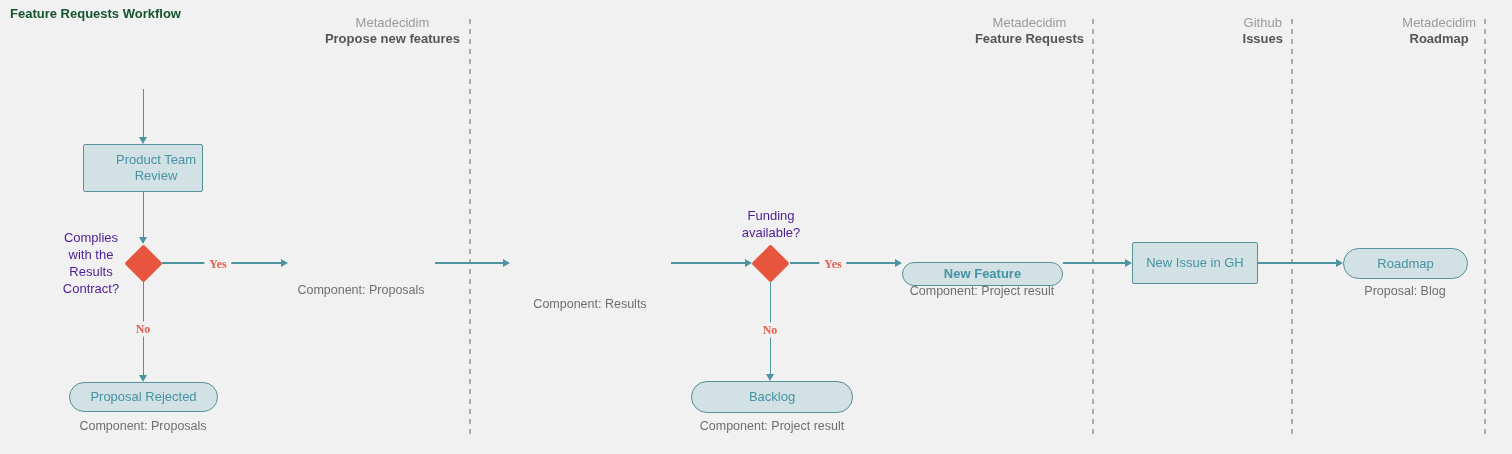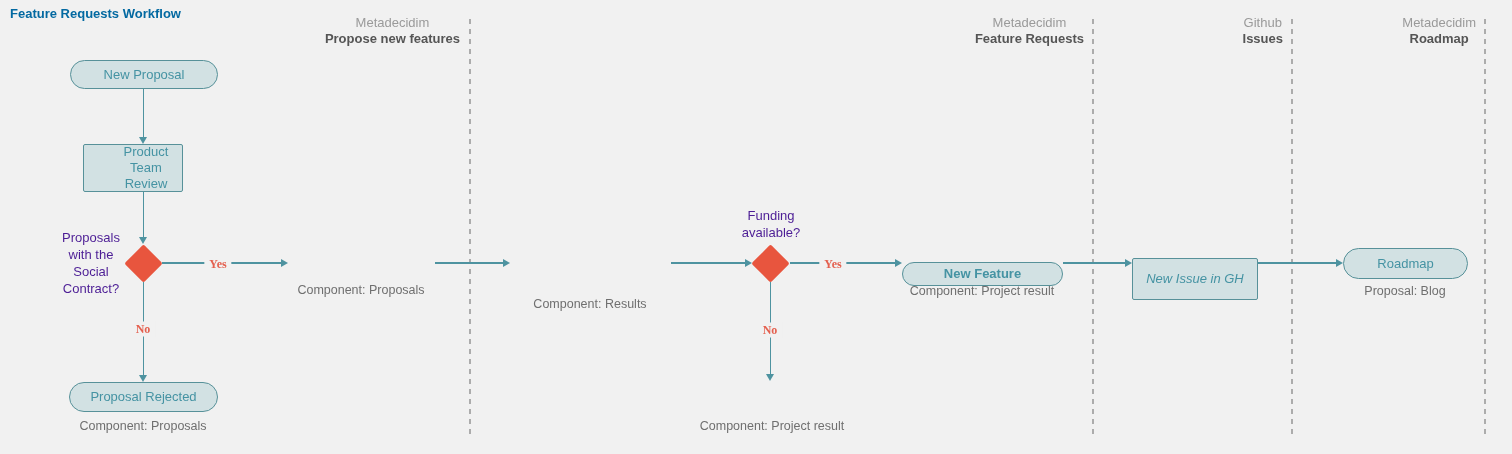--- a/index.html
+++ b/index.html
@@ -11,21 +11,21 @@
     background: #f1f1f1;
     font-family: "Liberation Sans", sans-serif;
     overflow: hidden;
   }
   .diagram-title {
     position: absolute;
     left: 10px;
     top: 6px;
     font-size: 13px;
     font-weight: bold;
-    color: #0369a1;
+    color: #14532d;
   }
   .lane-divider {
     position: absolute;
     top: 19px;
     height: 419px;
     width: 2px;
     background: repeating-linear-gradient(to bottom, #acacac 0px, #acacac 5px, transparent 5px, transparent 10px);
   }
   .lane-header {
     position: absolute;
@@ -154,39 +154,39 @@
 
   <div class="hline" style="left:790px; top:262.25px; width:105px;"></div>
   <div class="ar right" style="left:895px; top:258.5px;"></div>
 
   <div class="hline" style="left:1063px; top:262.25px; width:62px;"></div>
   <div class="ar right" style="left:1125px; top:258.5px;"></div>
 
   <div class="hline" style="left:1258px; top:262.25px; width:78px;"></div>
   <div class="ar right" style="left:1336px; top:258.5px;"></div>
 
-  <div class="node pill" style="left:70px; top:60px; width:148px; height:29px;">New Proposal</div>
 
-  <div class="node rect" style="left:83px; top:144px; width:100px; height:48px;padding-left:32px;">Product Team Review</div>
+  <div class="node rect" style="left:83px; top:144px; width:120px; height:48px;padding-left:32px;">Product Team Review</div>
 
 
 
   <div class="node pill" style="left:902px; top:262px; width:161px; height:24px;font-weight:bold;">New Feature</div>
 
-  <div class="node rect" style="left:1132px; top:258px; width:126px; height:42px;font-style:italic;">New Issue in GH</div>
+  <div class="node rect" style="left:1132px; top:242px; width:126px; height:42px;">New Issue in GH</div>
 
   <div class="node pill" style="left:1343px; top:248px; width:125px; height:31px;">Roadmap</div>
 
   <div class="node pill" style="left:69px; top:382px; width:149px; height:30px;">Proposal Rejected</div>
 
+  <div class="node pill" style="left:691px; top:381px; width:162px; height:32px;">Backlog</div>
 
   <div class="diamond" style="left:130px; top:250px;"></div>
   <div class="diamond" style="left:757px; top:250px;"></div>
 
-  <div class="decision-q" style="left:60px; top:229px; width:62px;">Proposals with the Social Contract?</div>
+  <div class="decision-q" style="left:60px; top:229px; width:62px;">Complies with the Results Contract?</div>
   <div class="decision-q" style="left:721px; top:207px; width:100px;">Funding available?</div>
 
   <div class="edge-label" style="left:218px; top:264px;">Yes</div>
   <div class="edge-label" style="left:143px; top:329px;">No</div>
   <div class="edge-label" style="left:833px; top:264px;">Yes</div>
   <div class="edge-label" style="left:770px; top:330px;">No</div>
 
   <div class="caption" style="left:361px; top:283px;">Component: Proposals</div>
   <div class="caption" style="left:590px; top:297px;">Component: Results</div>
   <div class="caption" style="left:982px; top:284px;">Component: Project result</div>

